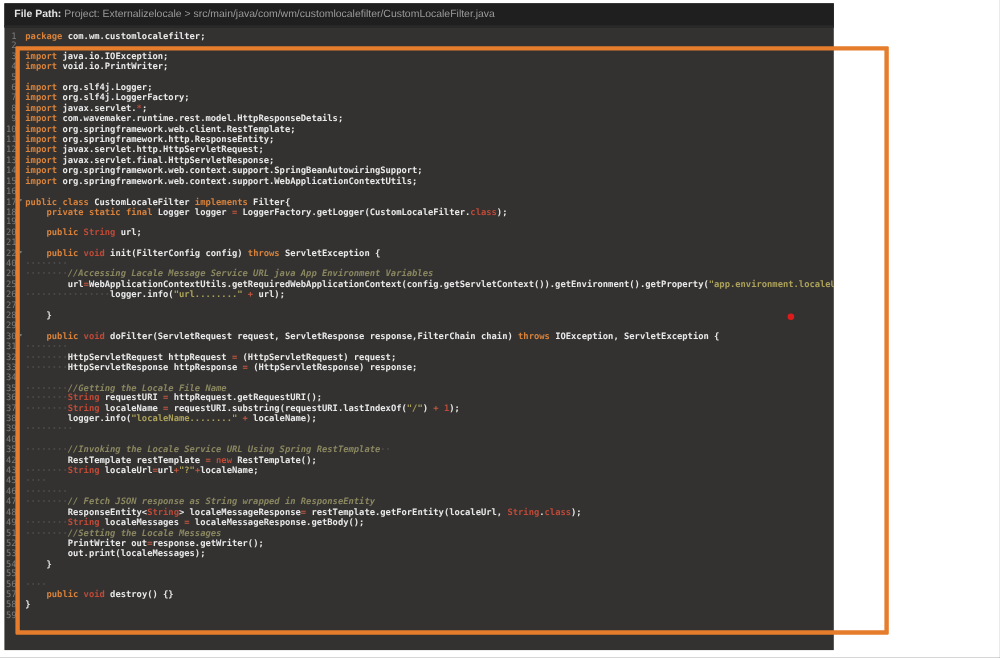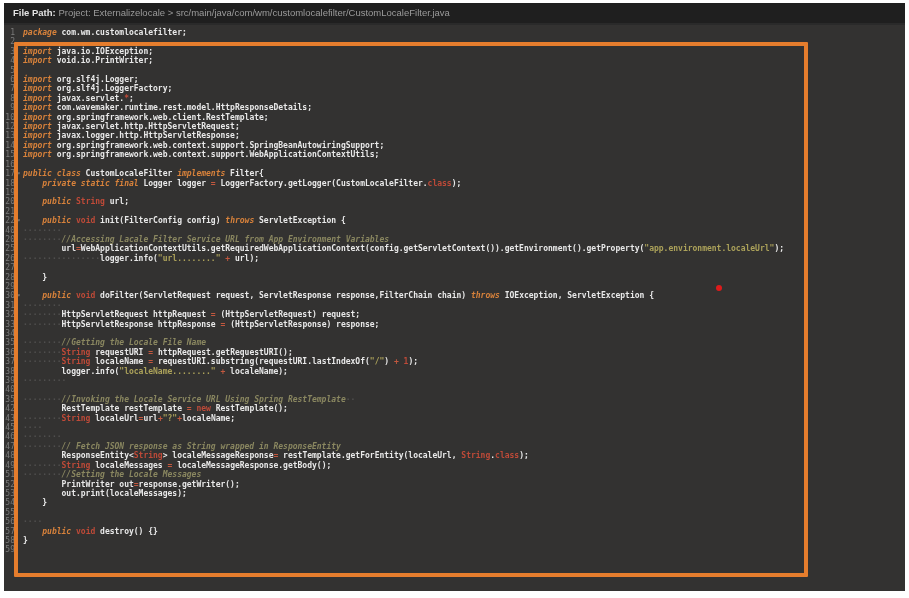--- a/index.html
+++ b/index.html
@@ -1,29 +1,29 @@
 <!DOCTYPE html>
 <html><head>
 <meta charset="utf-8">
 <style>
   html,body{margin:0;padding:0;}
   body{width:909px;height:598px;background:#ffffff;position:relative;overflow:hidden;
        font-family:"Liberation Sans",sans-serif;}
-  .window{position:absolute;left:4px;top:3px;width:901px;height:588px;background:#333231;}
+  .window{position:absolute;left:4px;top:3px;width:754px;height:588px;background:#333231;}
   .header{height:20px;background:#1f1f1f;border-bottom:2px solid #2a2a2a;
           font-size:9.5px;line-height:20px;padding-left:9px;white-space:nowrap;}
   .hlabel{color:#e4e4e4;font-weight:bold;}
   .hpath{color:#9b9b9b;}
   .editor{position:absolute;top:22px;left:0;right:0;bottom:0;overflow:hidden;padding-top:3px;
           font-family:"DejaVu Sans Mono",monospace;font-size:8px;font-weight:bold;}
   .line{display:flex;height:9.42px;line-height:9.5px;white-space:pre;}
   .ln{width:11px;text-align:right;color:#7c7c7c;flex:none;font-weight:normal;}
   .fold{width:8px;flex:none;color:#8d8d8d;font-size:5.5px;text-align:center;line-height:9.5px;}
   .code{flex:1;}
-  .k{color:#d8823b;font-style:italic;}                      
+  .k{color:#d8823b;}                      
   .t{color:#bf4a38;}                      
   .o{color:#c2583f;}                      
   .d{color:#e9e9e9;}                      
   .c{color:#8a8760;font-style:italic;}    
   .s{color:#aca25a;}                      
   .w{color:rgba(255,255,255,0.14);}       
   .hl-box{position:absolute;border:4px solid #e57d2d;pointer-events:none;border-radius:1px;}
   .red-dot{position:absolute;width:6px;height:6px;border-radius:50%;}
 </style>
 </head>
@@ -37,33 +37,34 @@
       <div class="line"><span class="ln">1</span><span class="fold"></span><span class="code"><span class="k">package</span><span class="d"> com.wm.customlocalefilter;</span></span></div>
       <div class="line"><span class="ln">2</span><span class="fold"></span><span class="code"></span></div>
       <div class="line"><span class="ln">3</span><span class="fold"></span><span class="code"><span class="k">import</span><span class="d"> java.io.IOException;</span></span></div>
       <div class="line"><span class="ln">4</span><span class="fold"></span><span class="code"><span class="k">import</span><span class="d"> void.io.PrintWriter;</span></span></div>
       <div class="line"><span class="ln">5</span><span class="fold"></span><span class="code"></span></div>
       <div class="line"><span class="ln">6</span><span class="fold"></span><span class="code"><span class="k">import</span><span class="d"> org.slf4j.Logger;</span></span></div>
       <div class="line"><span class="ln">7</span><span class="fold"></span><span class="code"><span class="k">import</span><span class="d"> org.slf4j.LoggerFactory;</span></span></div>
       <div class="line"><span class="ln">8</span><span class="fold"></span><span class="code"><span class="k">import</span><span class="d"> javax.servlet.</span><span class="t">*</span><span class="d">;</span></span></div>
       <div class="line"><span class="ln">9</span><span class="fold"></span><span class="code"><span class="k">import</span><span class="d"> com.wavemaker.runtime.rest.model.HttpResponseDetails;</span></span></div>
       <div class="line"><span class="ln">10</span><span class="fold"></span><span class="code"><span class="k">import</span><span class="d"> org.springframework.web.client.RestTemplate;</span></span></div>
+      <div class="line"><span class="ln">11</span><span class="fold"></span><span class="code"><span class="k">import</span><span class="d"> org.springframework.http.ResponseEntity;</span></span></div>
       <div class="line"><span class="ln">12</span><span class="fold"></span><span class="code"><span class="k">import</span><span class="d"> javax.servlet.http.HttpServletRequest;</span></span></div>
-      <div class="line"><span class="ln">13</span><span class="fold"></span><span class="code"><span class="k">import</span><span class="d"> javax.logger.http.HttpServletResponse;</span></span></div>
+      <div class="line"><span class="ln">13</span><span class="fold"></span><span class="code"><span class="k">import</span><span class="d"> javax.servlet.final.HttpServletResponse;</span></span></div>
       <div class="line"><span class="ln">14</span><span class="fold"></span><span class="code"><span class="k">import</span><span class="d"> org.springframework.web.context.support.SpringBeanAutowiringSupport;</span></span></div>
       <div class="line"><span class="ln">15</span><span class="fold"></span><span class="code"><span class="k">import</span><span class="d"> org.springframework.web.context.support.WebApplicationContextUtils;</span></span></div>
       <div class="line"><span class="ln">16</span><span class="fold"></span><span class="code"></span></div>
       <div class="line"><span class="ln">17</span><span class="fold">▾</span><span class="code"><span class="k">public class</span><span class="d"> CustomLocaleFilter </span><span class="k">implements</span><span class="d"> Filter{</span></span></div>
       <div class="line"><span class="ln">18</span><span class="fold"></span><span class="code"><span class="d">    </span><span class="k">private static final</span><span class="d"> Logger logger </span><span class="o">=</span><span class="d"> LoggerFactory.getLogger(CustomLocaleFilter.</span><span class="t">class</span><span class="d">);</span></span></div>
       <div class="line"><span class="ln">19</span><span class="fold"></span><span class="code"></span></div>
       <div class="line"><span class="ln">20</span><span class="fold"></span><span class="code"><span class="d">    </span><span class="k">public</span><span class="d"> </span><span class="t">String</span><span class="d"> url;</span></span></div>
       <div class="line"><span class="ln">21</span><span class="fold"></span><span class="code"></span></div>
       <div class="line"><span class="ln">22</span><span class="fold">▾</span><span class="code"><span class="d">    </span><span class="k">public</span><span class="d"> </span><span class="t">void</span><span class="d"> init(FilterConfig config) </span><span class="k">throws</span><span class="d"> ServletException {</span></span></div>
       <div class="line"><span class="ln">40</span><span class="fold"></span><span class="code"><span class="w">········</span></span></div>
-      <div class="line"><span class="ln">20</span><span class="fold"></span><span class="code"><span class="w">········</span><span class="c">//Accessing Lacale Filter Service URL from App Environment Variables</span></span></div>
+      <div class="line"><span class="ln">20</span><span class="fold"></span><span class="code"><span class="w">········</span><span class="c">//Accessing Lacale Message Service URL java App Environment Variables</span></span></div>
       <div class="line"><span class="ln">25</span><span class="fold"></span><span class="code"><span class="d">        url</span><span class="o">=</span><span class="d">WebApplicationContextUtils.getRequiredWebApplicationContext(config.getServletContext()).getEnvironment().getProperty(</span><span class="s">"app.environment.localeUrl"</span><span class="d">);</span></span></div>
       <div class="line"><span class="ln">26</span><span class="fold"></span><span class="code"><span class="w">················</span><span class="d">logger.info(</span><span class="s">"url........"</span><span class="o"> +</span><span class="d"> url);</span></span></div>
       <div class="line"><span class="ln">27</span><span class="fold"></span><span class="code"></span></div>
       <div class="line"><span class="ln">28</span><span class="fold"></span><span class="code"><span class="d">    }</span></span></div>
       <div class="line"><span class="ln">29</span><span class="fold"></span><span class="code"></span></div>
       <div class="line"><span class="ln">30</span><span class="fold">▾</span><span class="code"><span class="d">    </span><span class="k">public</span><span class="d"> </span><span class="t">void</span><span class="d"> doFilter(ServletRequest request, ServletResponse response,FilterChain chain) </span><span class="k">throws</span><span class="d"> IOException, ServletException {</span></span></div>
       <div class="line"><span class="ln">31</span><span class="fold"></span><span class="code"><span class="w">········</span></span></div>
       <div class="line"><span class="ln">32</span><span class="fold"></span><span class="code"><span class="w">········</span><span class="d">HttpServletRequest httpRequest </span><span class="o">=</span><span class="d"> (HttpServletRequest) request;</span></span></div>
       <div class="line"><span class="ln">33</span><span class="fold"></span><span class="code"><span class="w">········</span><span class="d">HttpServletResponse httpResponse </span><span class="o">=</span><span class="d"> (HttpServletResponse) response;</span></span></div>
       <div class="line"><span class="ln">34</span><span class="fold"></span><span class="code"></span></div>

